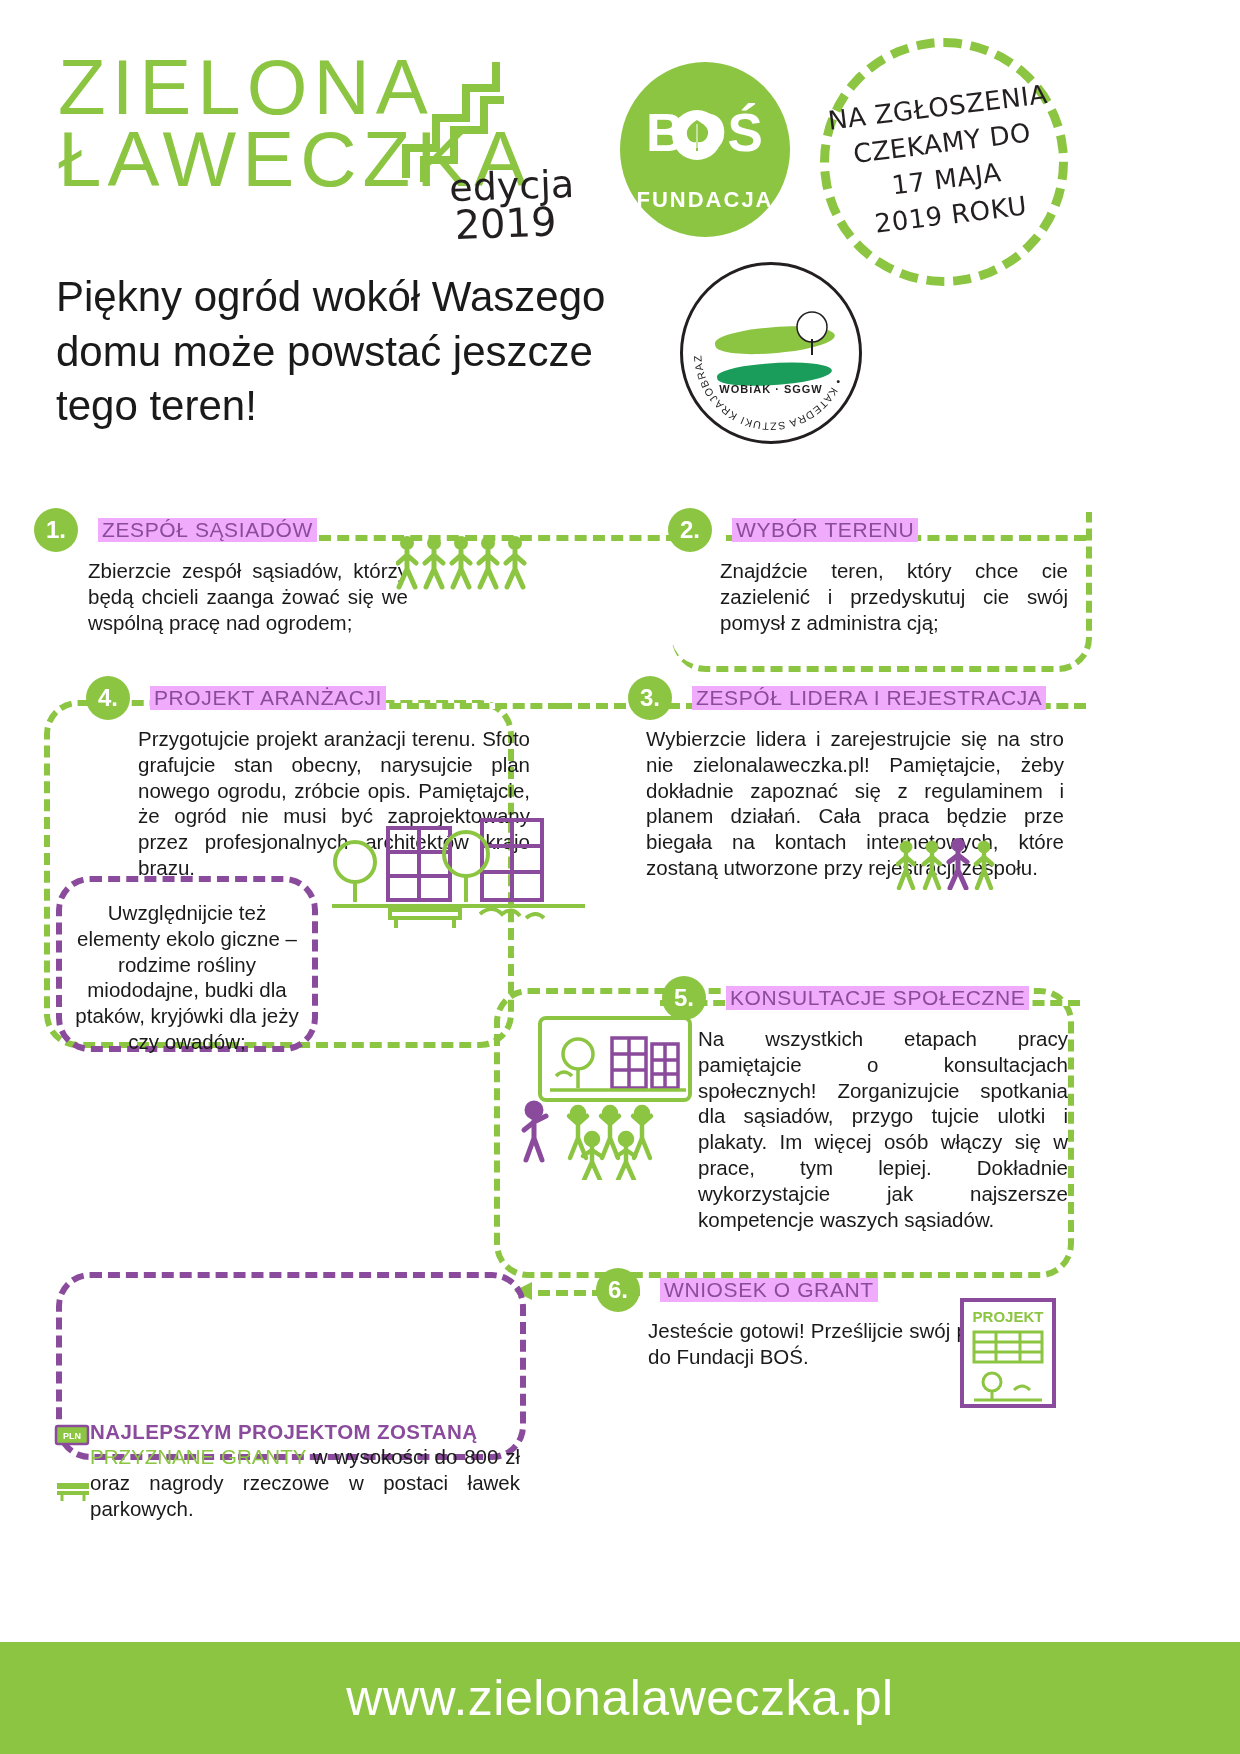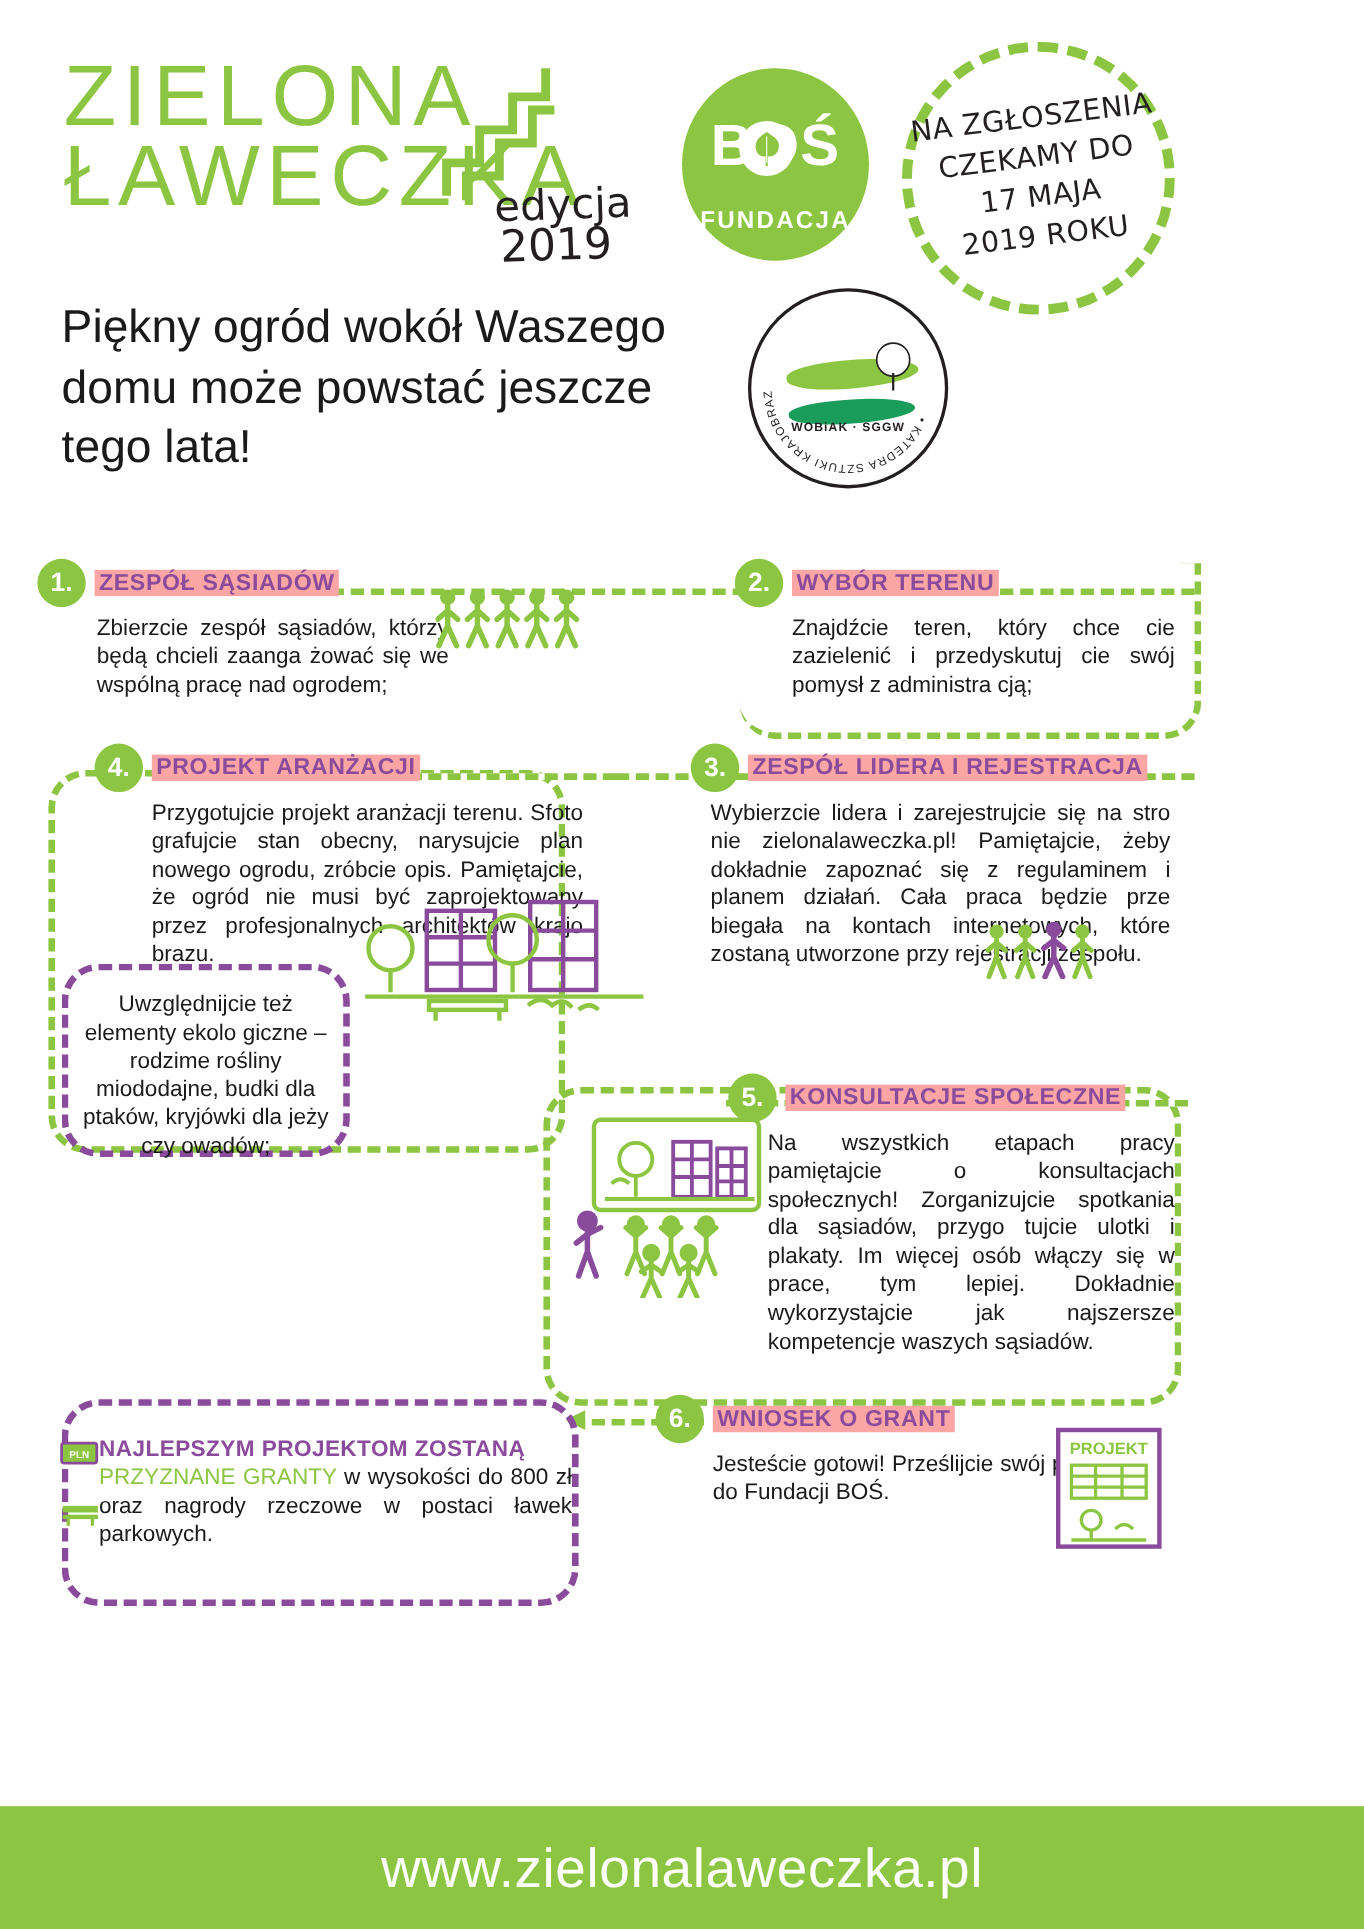--- a/index.html
+++ b/index.html
@@ -96,24 +96,24 @@
   .step { position:absolute; }
   .step-head { display:flex; align-items:center; position:relative; }
   .num {
     width:44px; height:44px; border-radius:50%;
     background:#8cc541; color:#fff;
     font-size:24px; font-weight:bold;
     display:flex; align-items:center; justify-content:center;
     flex:0 0 44px; position:relative; z-index:3;
   }
   .title {
-    color:#8a4b9c; font-weight:bold; font-size:21px;
+    color:#8a4b9c; font-weight:normal; font-size:21px;
     letter-spacing:0.6px; white-space:nowrap;
-    margin-left:8px; position:relative; z-index:3;
-    background:#fca5a5; padding:0 4px;
+    margin-left:20px; position:relative; z-index:3;
+    background:#f0abfc; padding:0 4px;
   }
   .body {
     font-size:20.5px; line-height:1.26; color:#1a1a1a;
     text-align:justify;
   }
   .body.nj { text-align:left; }
 
   
   .gdash-h {
     position:absolute; height:0; border-top:6px dashed #8cc541;
@@ -185,21 +185,21 @@
 
   <div class="stamp">
     <div class="stamp-inner">
       <div>NA ZGŁOSZENIA</div>
       <div>CZEKAMY DO</div>
       <div>17 MAJA</div>
       <div>2019 ROKU</div>
     </div>
   </div>
 
-  <div class="headline">Piękny ogród wokół Waszego domu może powstać jeszcze tego lata!</div>
+  <div class="headline">Piękny ogród wokół Waszego domu może powstać jeszcze tego teren!</div>
 
   <div class="seal">
     <svg class="ring-text" viewBox="0 0 182 182">
       <defs>
         <path id="ringpath" d="M 91,91 m -72,0 a 72,72 0 1,1 144,0 a 72,72 0 1,1 -144,0"></path>
       </defs>
       <text font-size="11" font-family="Liberation Sans, sans-serif" fill="#231f20" letter-spacing="1.1">
         <textPath href="#ringpath" startOffset="56%">• KATEDRA SZTUKI KRAJOBRAZU • WYDZIAŁ OGRODNICTWA •</textPath>
       </text>
     </svg>
@@ -403,21 +403,21 @@
     <g stroke="#8cc541" stroke-width="3" fill="none">
       <rect x="26" y="42" width="68" height="30"></rect>
       <path d="M26 52 L94 52 M26 62 L94 62 M48 42 L48 72 M72 42 L72 72"></path>
       <circle cx="44" cy="92" r="9"></circle>
       <path d="M44 101 L44 110 M26 110 L94 110"></path>
       <path d="M66 100 q8 -8 16 0"></path>
     </g>
   </svg>
 
 
-  <div class="note" style="left:90px; top:1306px; width:430px;">
+  <div class="note" style="left:90px; top:1420px; width:430px;">
     <svg style="position:absolute; left:-36px; top:2px; width:38px; height:26px;" viewBox="0 0 38 26">
       <rect x="2" y="4" width="32" height="18" rx="2" fill="#8cc541" stroke="#8a4b9c" stroke-width="2.5"></rect>
       <text x="18" y="17" font-size="9" font-family="Liberation Sans, sans-serif" fill="#fff" text-anchor="middle" font-weight="bold">PLN</text>
     </svg>
     <svg style="position:absolute; left:-36px; top:58px; width:38px; height:24px;" viewBox="0 0 38 24">
       <rect x="3" y="5" width="32" height="6" fill="#8cc541"></rect>
       <rect x="3" y="13" width="32" height="4" fill="#8cc541"></rect>
       <path d="M8 17 L8 23 M30 17 L30 23" stroke="#8cc541" stroke-width="3"></path>
     </svg>
     <div class="hdr">NAJLEPSZYM PROJEKTOM ZOSTANĄ</div>

